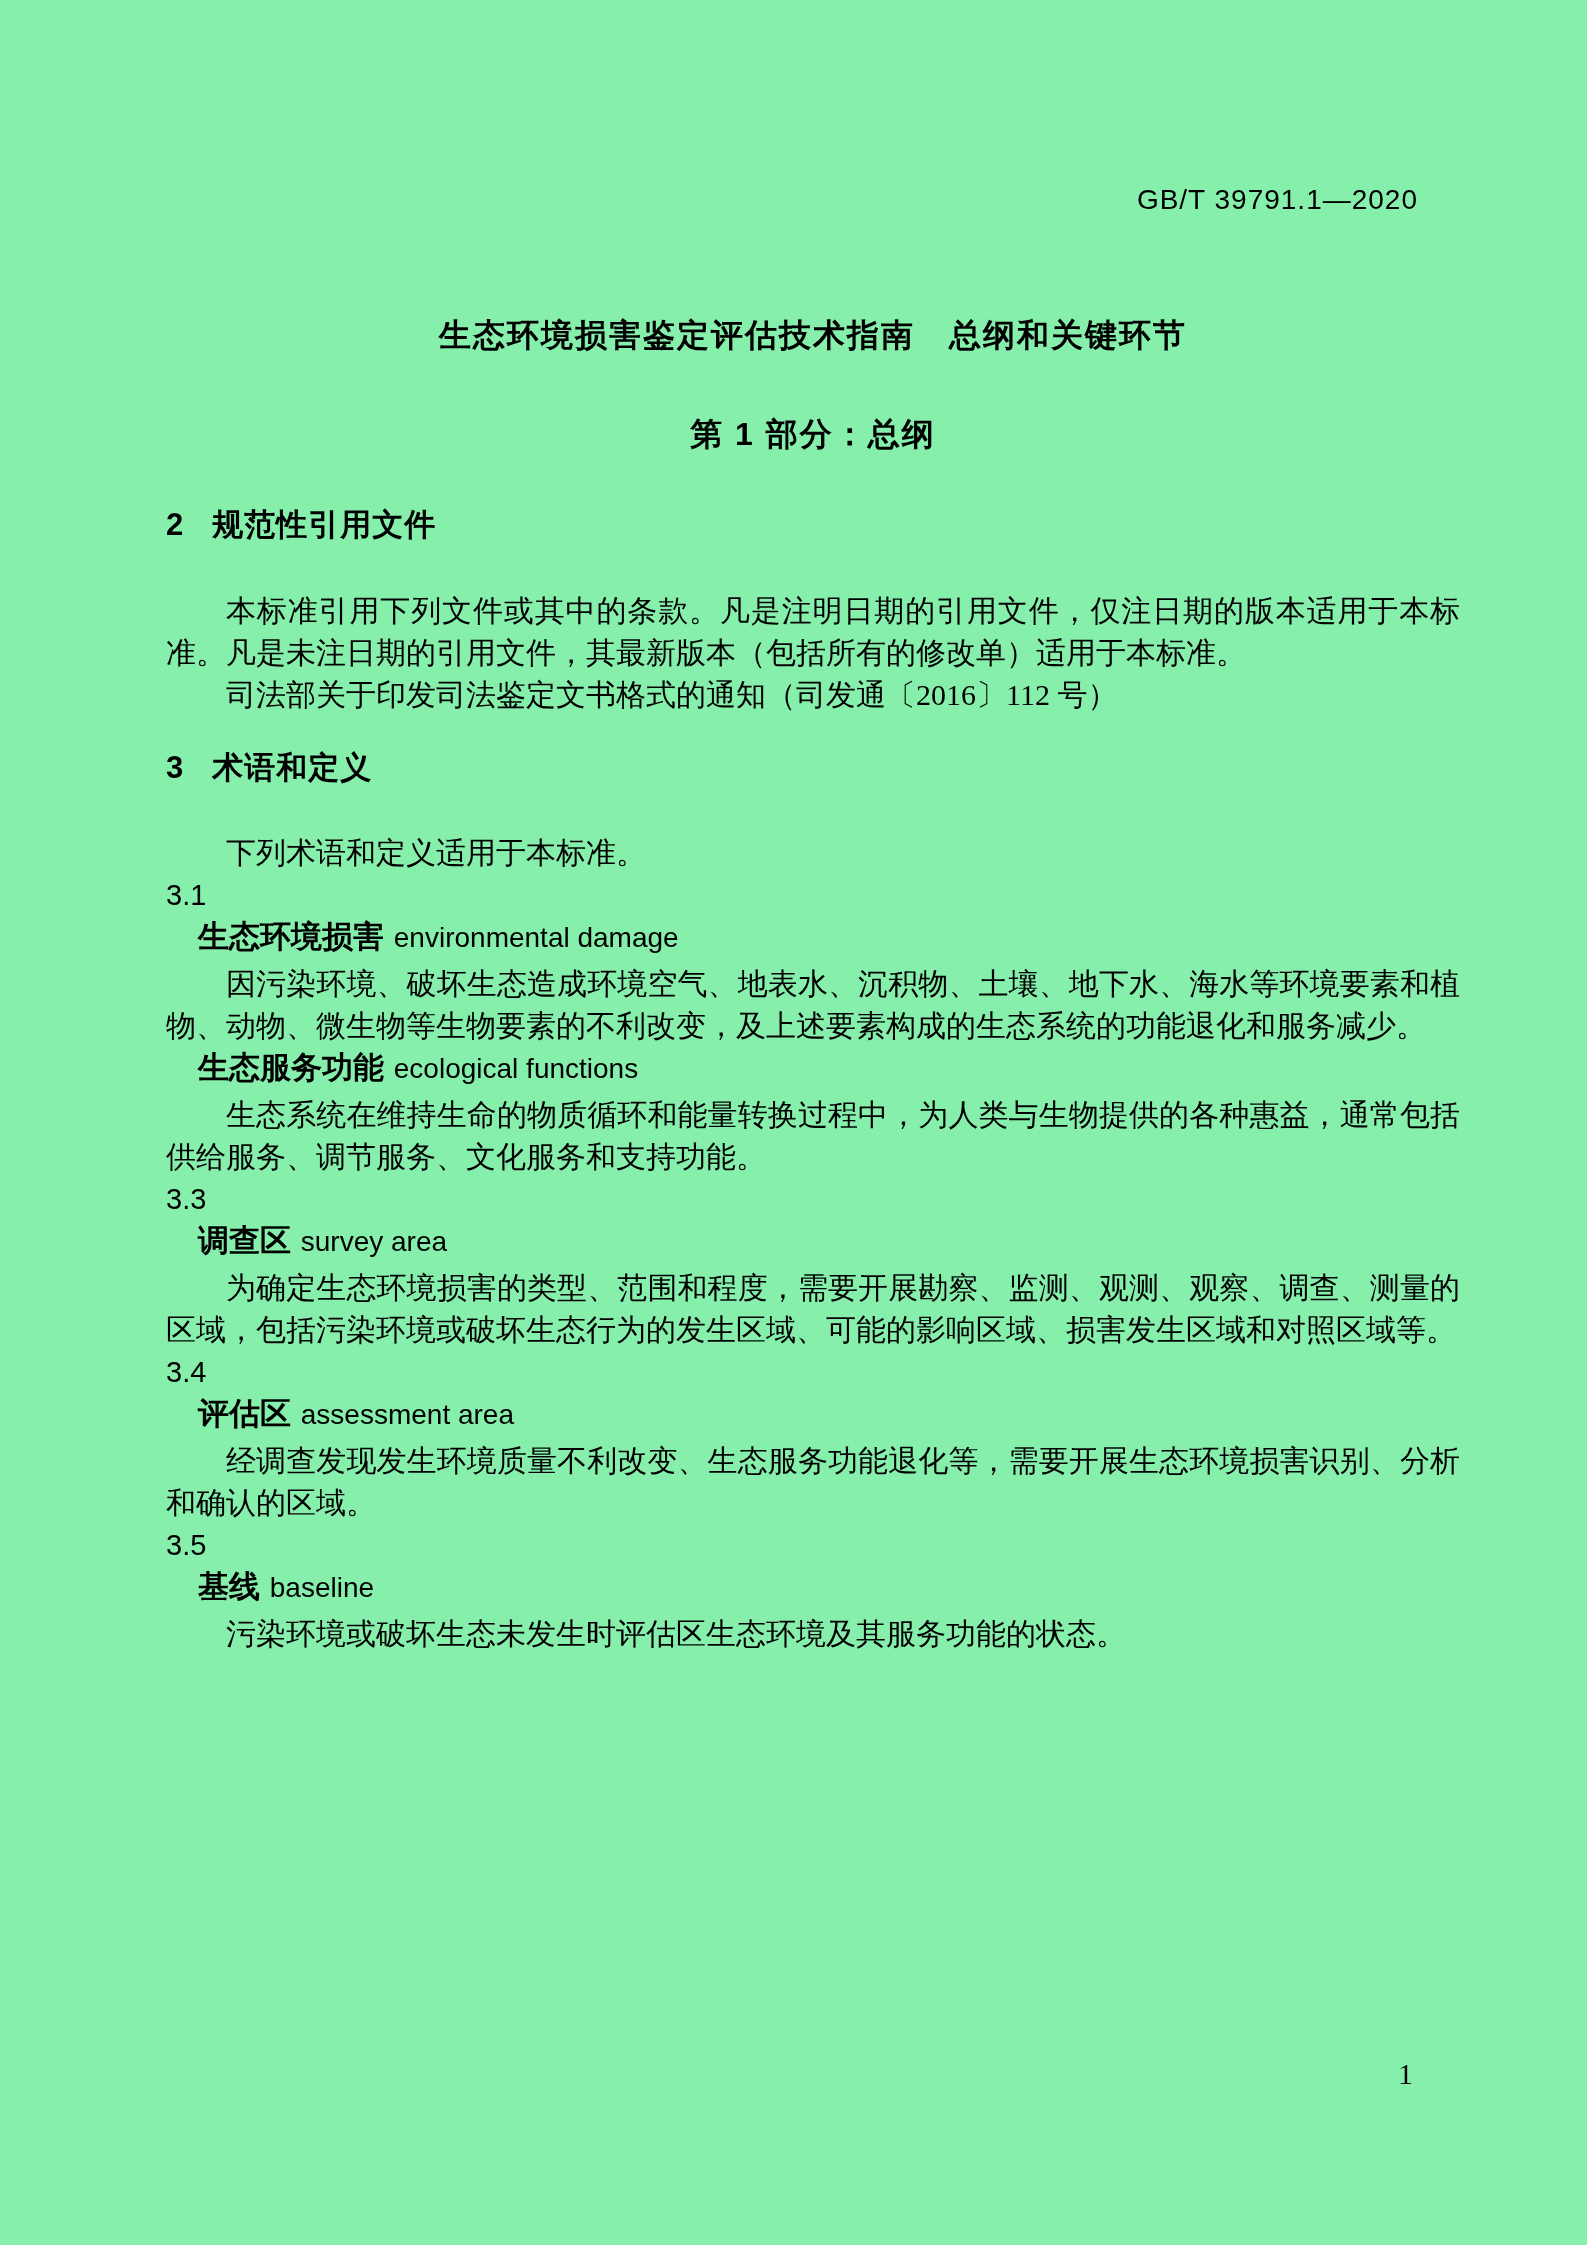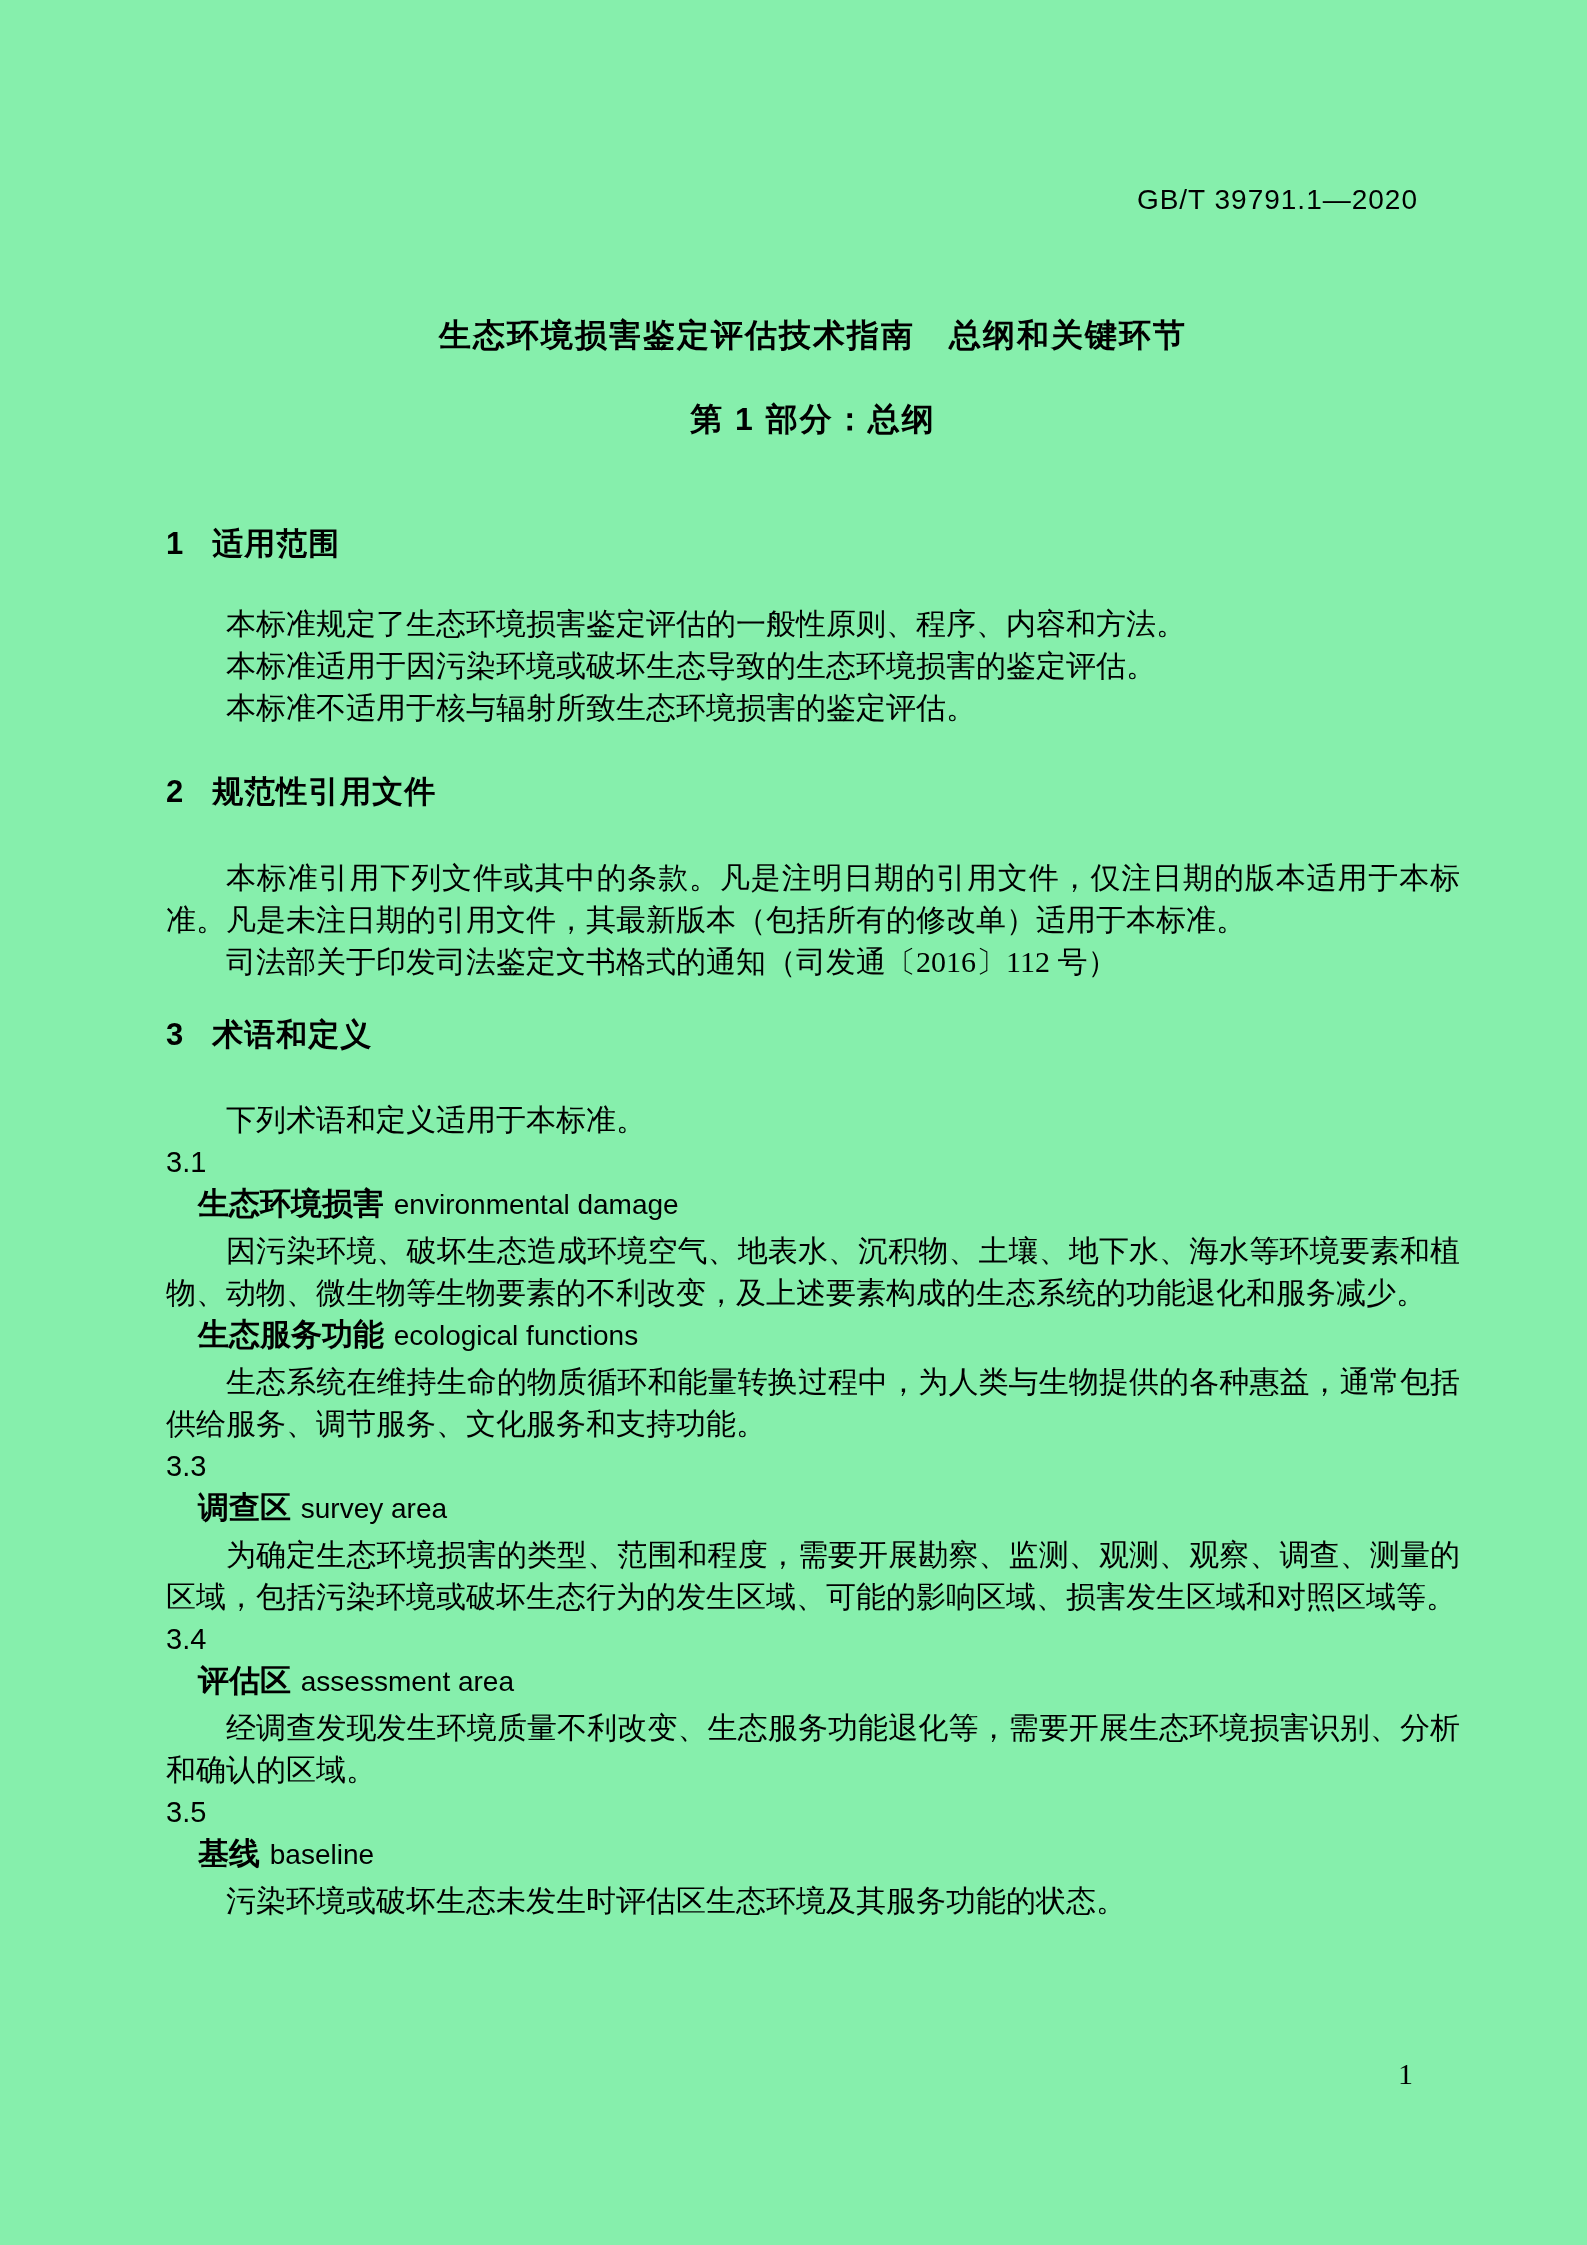--- a/index.html
+++ b/index.html
@@ -32,21 +32,21 @@
   .doc-title {
     margin: 90px 0 0 0;
     font-family: "Liberation Sans", "DejaVu Sans", sans-serif;
     font-weight: bold;
     font-size: 32px;
     line-height: 56px;
     letter-spacing: 2px;
     text-align: center;
   }
   .doc-title .line2 {
-    margin-top: 28px;
+    margin-top: 43px;
   }
   h2.sec-heading {
     font-family: "Liberation Sans", "DejaVu Sans", sans-serif;
     font-weight: bold;
     font-size: 31px;
     line-height: 43px;
     letter-spacing: 1px;
   }
   h2.sec-1 { margin: 75px 0 38px 0; }
   h2.sec-2 { margin: 41px 0 44px 0; }
@@ -101,28 +101,20 @@
 <div class="page">
   <div class="content">
 
     <div class="doc-number">GB/T 39791.1—2020</div>
 
     <h1 class="doc-title">
       <div class="line1">生态环境损害鉴定评估技术指南　总纲和关键环节</div>
       <div class="line2">第 1 部分：总纲</div>
     </h1>
 
-    <section>
-      <h2 class="sec-heading sec-1">
-        <span class="sec-num">1</span><span>适用范围</span>
-      </h2>
-      <p class="body-p">本标准规定了生态环境损害鉴定评估的一般性原则、程序、内容和方法。</p>
-      <p class="body-p">本标准适用于因污染环境或破坏生态导致的生态环境损害的鉴定评估。</p>
-      <p class="body-p">本标准不适用于核与辐射所致生态环境损害的鉴定评估。</p>
-    </section>
 
     <section>
       <h2 class="sec-heading sec-2">
         <span class="sec-num">2</span><span>规范性引用文件</span>
       </h2>
       <p class="body-p">本标准引用下列文件或其中的条款。凡是注明日期的引用文件，仅注日期的版本适用于本标准。凡是未注日期的引用文件，其最新版本（包括所有的修改单）适用于本标准。</p>
       <p class="body-p">司法部关于印发司法鉴定文书格式的通知（司发通〔2016〕112 号）</p>
     </section>
 
     <section>

